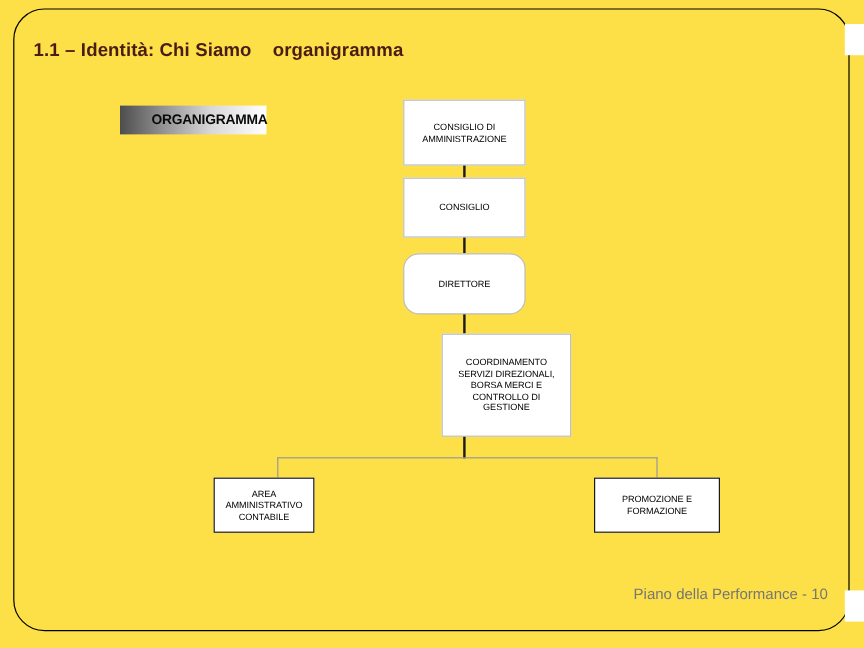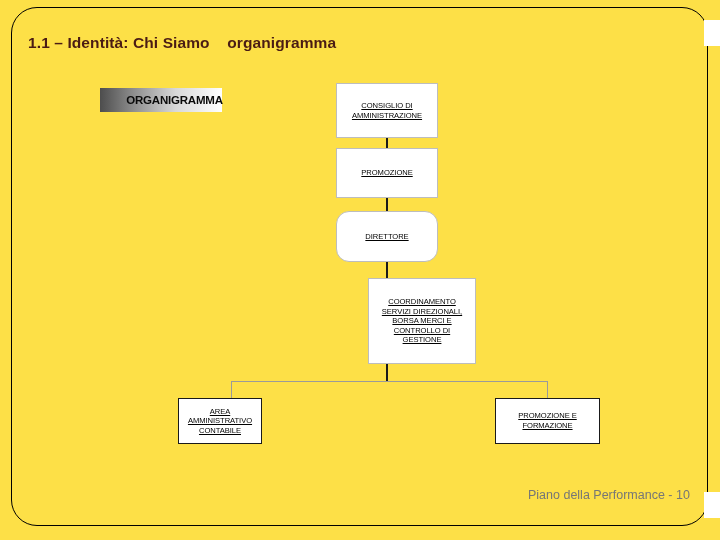--- a/index.html
+++ b/index.html
@@ -91,21 +91,20 @@
     justify-content: center;
     text-align: center;
   }
   .node .txt {
     font-size: 7.6px;
     line-height: 9.6px;
     color: #000000;
     letter-spacing: -0.05px;
     white-space: pre-line;
     padding: 0 3px;
-    text-decoration: underline;
   }
   .node.light { border: 1px solid #bdbdbd; }
   .node.dark  { border: 1.3px solid #1a1a1a; }
 
   
   .conn {
     position: absolute;
     background: #1a1a1a;
   }
   .conn.v { width: 1.6px; }
@@ -140,21 +139,21 @@
     <div class="line">ORGANIGRAMMA</div>
   </div>
 
   <div class="node light" style="left:336px; top:83px; width:102px; height:55px;">
     <span class="txt">CONSIGLIO DI
 AMMINISTRAZIONE</span>
   </div>
   <div class="conn v" style="left:386px; top:138px; height:10px;"></div>
 
   <div class="node light" style="left:336px; top:148px; width:102px; height:50px;">
-    <span class="txt">PROMOZIONE</span>
+    <span class="txt">CONSIGLIO</span>
   </div>
   <div class="conn v" style="left:386px; top:198px; height:13px;"></div>
 
   <div class="node light" style="left:336px; top:211px; width:102px; height:51px;border-radius:13px;">
     <span class="txt">DIRETTORE</span>
   </div>
   <div class="conn v" style="left:386px; top:262px; height:16px;"></div>
 
   <div class="node light" style="left:336px; top:278px; width:108px; height:86px;margin-left:32px;">
     <span class="txt">COORDINAMENTO

